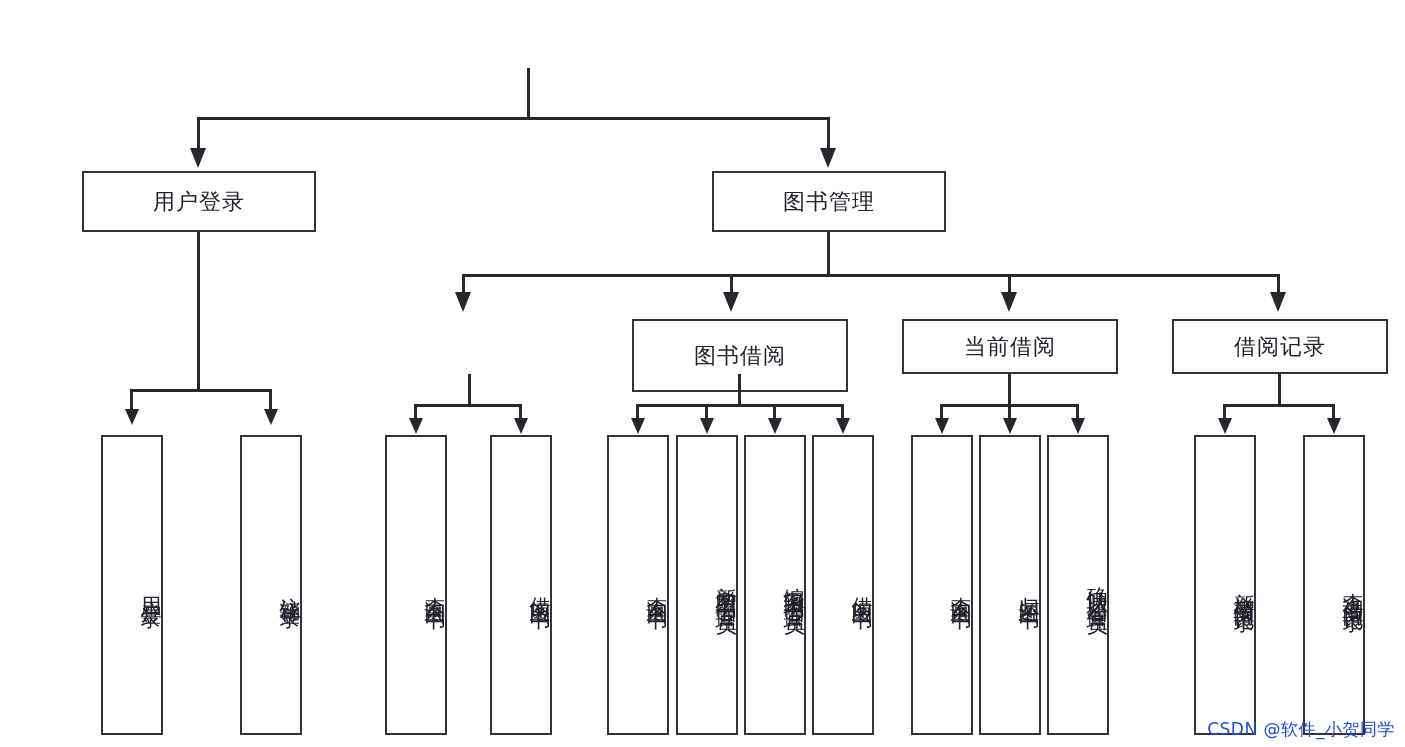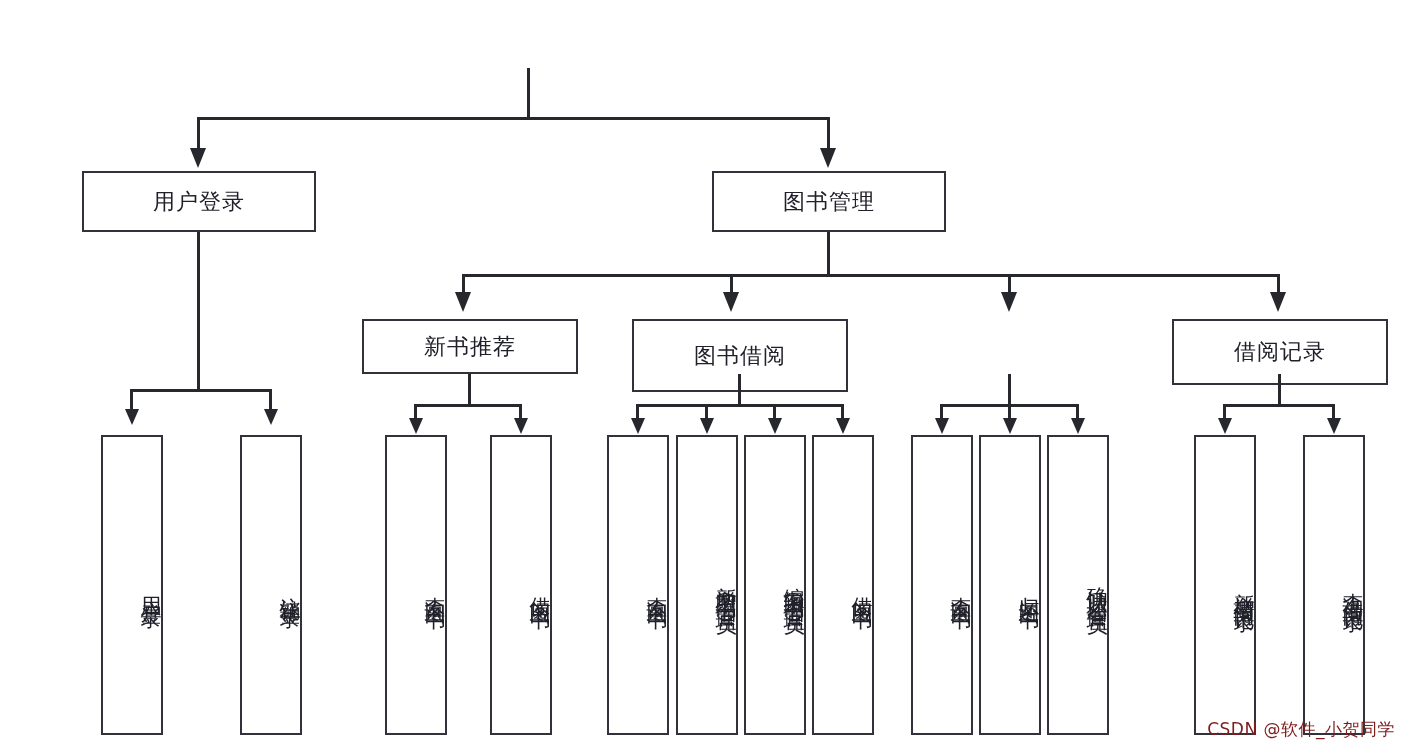--- a/index.html
+++ b/index.html
@@ -63,21 +63,21 @@
   .arrow.small {
     border-left-width: 7px;
     border-right-width: 7px;
     border-top-width: 16px;
   }
   #watermark {
     position: absolute;
     right: 10px;
     bottom: 6px;
     font-size: 17px;
-    color: #7f1d1d;
+    color: #1d4ed8;
     letter-spacing: 0.5px;
     white-space: nowrap;
     pointer-events: none;
   }
 </style>
 </head>
 <body>
 
 <div id="canvas">
 
@@ -109,27 +109,27 @@
   <div class="edge h" style="left:463px; top:274px; width:816px; height:3px;"></div>
   <div class="edge v" style="left:462px; top:274px; width:3px; height:22px;"></div>
   <div class="arrow" style="left:455px; top:292px;"></div>
   <div class="edge v" style="left:730px; top:274px; width:3px; height:22px;"></div>
   <div class="arrow" style="left:723px; top:292px;"></div>
   <div class="edge v" style="left:1008px; top:274px; width:3px; height:22px;"></div>
   <div class="arrow" style="left:1001px; top:292px;"></div>
   <div class="edge v" style="left:1277px; top:274px; width:3px; height:22px;"></div>
   <div class="arrow" style="left:1270px; top:292px;"></div>
 
-  <div class="node h" style="left:362px; top:319px; width:216px; height:55px;">
-    <span>新书推荐</span>
-  </div>
   <div class="node h" style="left:632px; top:319px; width:216px; height:73px;">
     <span>图书借阅</span>
   </div>
-  <div class="node h" style="left:1172px; top:319px; width:216px; height:66px;">
+  <div class="node h" style="left:902px; top:319px; width:216px; height:55px;">
+    <span>当前借阅</span>
+  </div>
+  <div class="node h" style="left:1172px; top:319px; width:216px; height:55px;">
     <span>借阅记录</span>
   </div>
 
   <div class="edge v" style="left:468px; top:374px; width:3px; height:33px;"></div>
   <div class="edge h" style="left:415px; top:404px; width:106px; height:3px;"></div>
   <div class="edge v" style="left:414px; top:404px; width:3px; height:16px;"></div>
   <div class="arrow small" style="left:409px; top:418px;"></div>
   <div class="edge v" style="left:519px; top:404px; width:3px; height:16px;"></div>
   <div class="arrow small" style="left:514px; top:418px;"></div>
 

